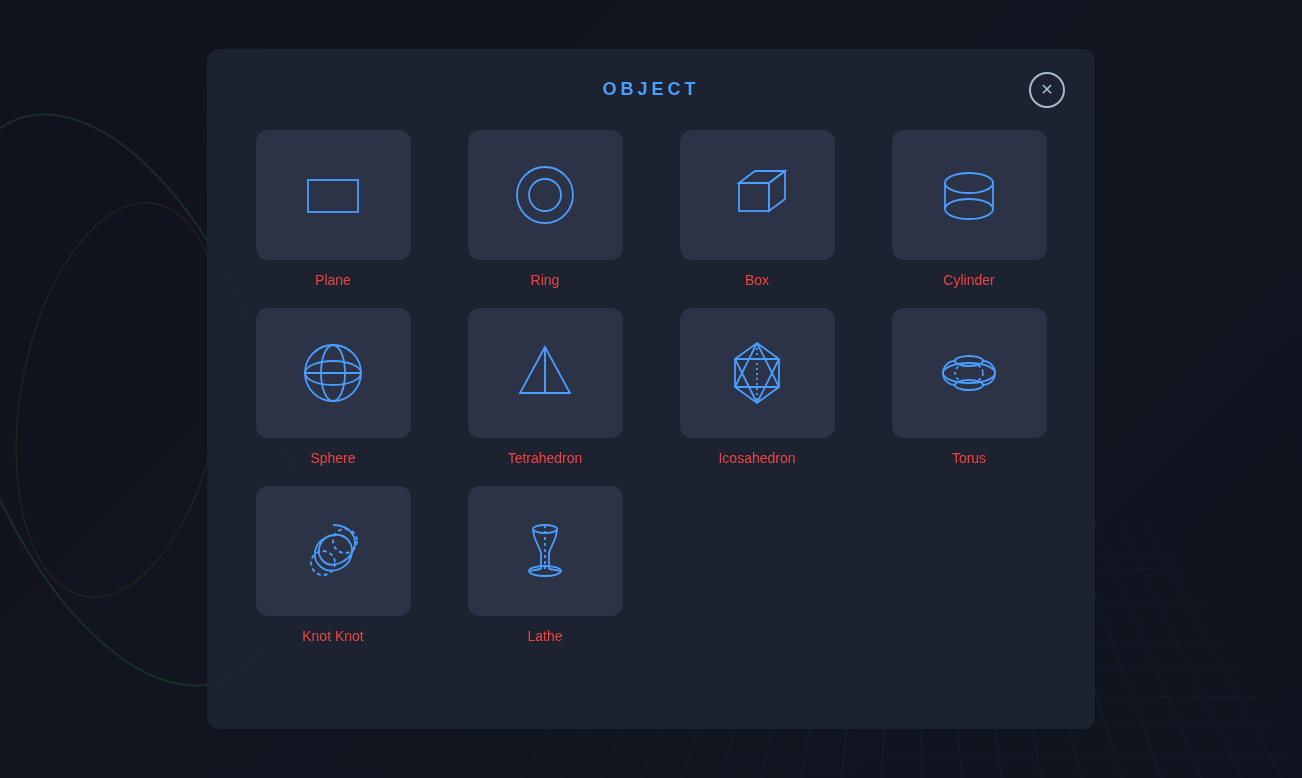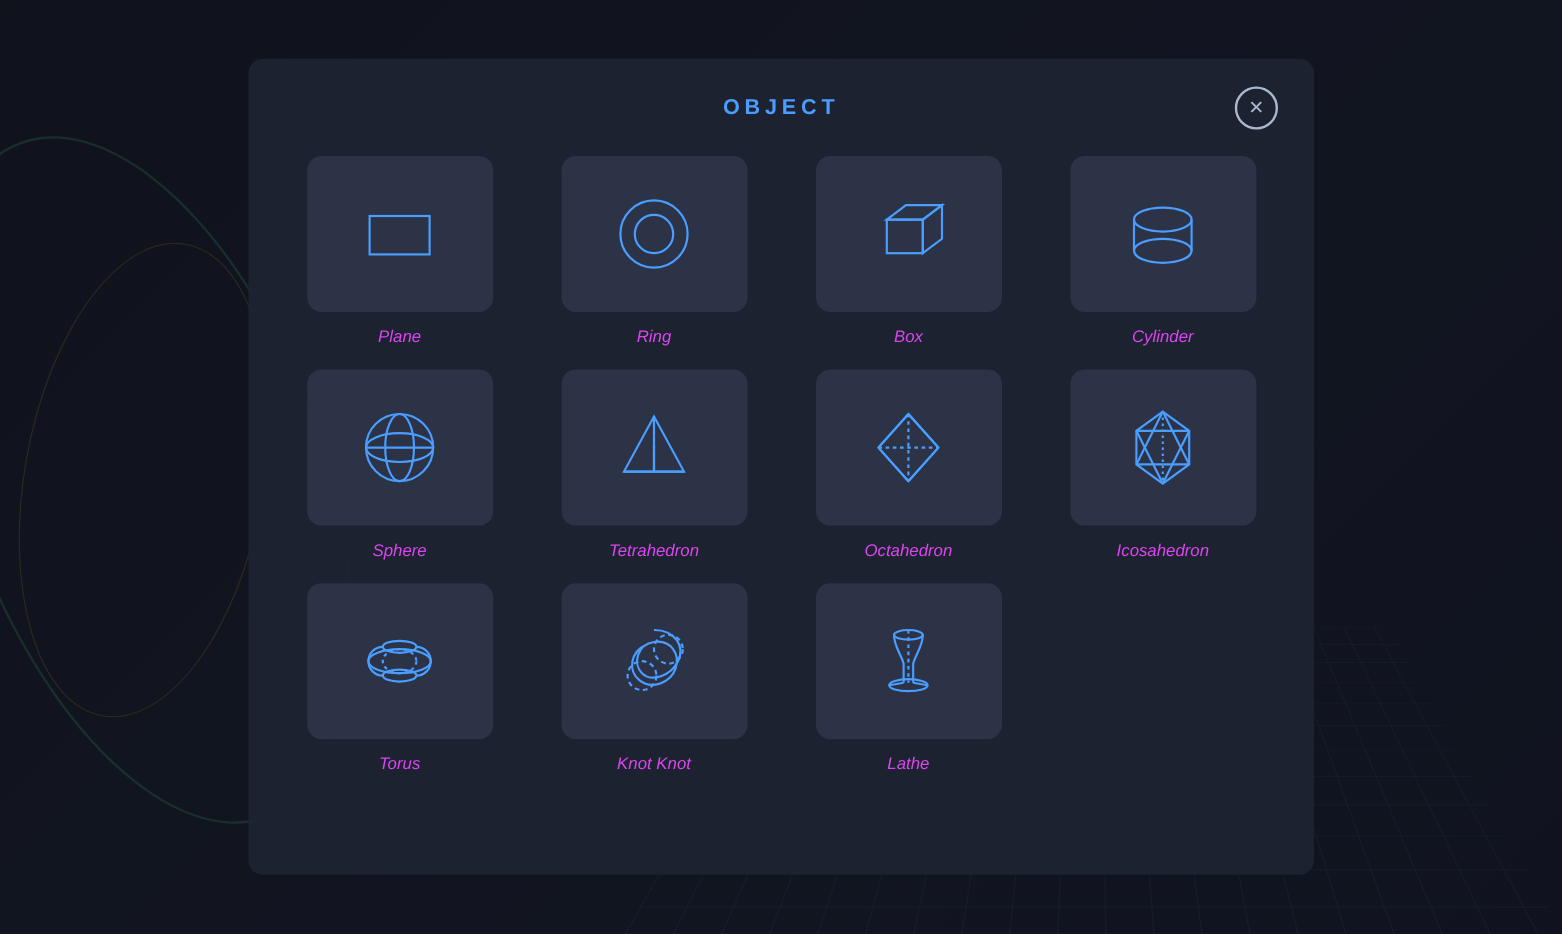--- a/index.html
+++ b/index.html
@@ -136,24 +136,23 @@
       margin-bottom: 12px;
       transition: background 0.2s;
     }
 
     .object-icon-box.active {
       background: #2a3555;
       border: 1px solid #4a9eff;
     }
 
     .object-label {
-      color: #d946ef;
+      color: #ef4444;
       font-size: 14px;
       font-weight: 400;
-      font-style: italic;
     }
 
     svg.icon {
       width: 80px;
       height: 80px;
     }
 
     .stroke-blue {
       stroke: #4a9eff;
       fill: none;
@@ -245,34 +244,20 @@
             <line x1="40" y1="14" x2="40" y2="60" class="stroke-blue" stroke-dasharray="3,3"></line>
             <line x1="15" y1="60" x2="65" y2="60" class="stroke-blue"></line>
             <line x1="40" y1="14" x2="40" y2="60" class="stroke-blue"></line>
 
             <line x1="40" y1="60" x2="40" y2="38" class="stroke-blue"></line>
           </svg>
         </div>
         <span class="object-label">Tetrahedron</span>
       </div>
 
-      <div class="object-item">
-        <div class="object-icon-box">
-          <svg class="icon" viewBox="0 0 80 80">
-            <polygon points="40,12 65,40 40,68 15,40" class="stroke-blue"></polygon>
-            <line x1="40" y1="12" x2="65" y2="40" class="stroke-blue"></line>
-            <line x1="40" y1="12" x2="15" y2="40" class="stroke-blue"></line>
-            <line x1="15" y1="40" x2="40" y2="68" class="stroke-blue"></line>
-            <line x1="65" y1="40" x2="40" y2="68" class="stroke-blue"></line>
-            <line x1="15" y1="40" x2="65" y2="40" class="stroke-blue" stroke-dasharray="3,3"></line>
-            <line x1="40" y1="12" x2="40" y2="68" class="stroke-blue" stroke-dasharray="3,3"></line>
-          </svg>
-        </div>
-        <span class="object-label">Octahedron</span>
-      </div>
 
       <div class="object-item">
         <div class="object-icon-box">
           <svg class="icon" viewBox="0 0 80 80">
 
             <polygon points="40,10 62,26 62,54 40,70 18,54 18,26" class="stroke-blue"></polygon>
             <line x1="40" y1="10" x2="40" y2="70" class="stroke-blue" stroke-dasharray="2,3"></line>
             <line x1="18" y1="26" x2="62" y2="26" class="stroke-blue"></line>
             <line x1="18" y1="54" x2="62" y2="54" class="stroke-blue"></line>
             <line x1="40" y1="10" x2="18" y2="54" class="stroke-blue"></line>

